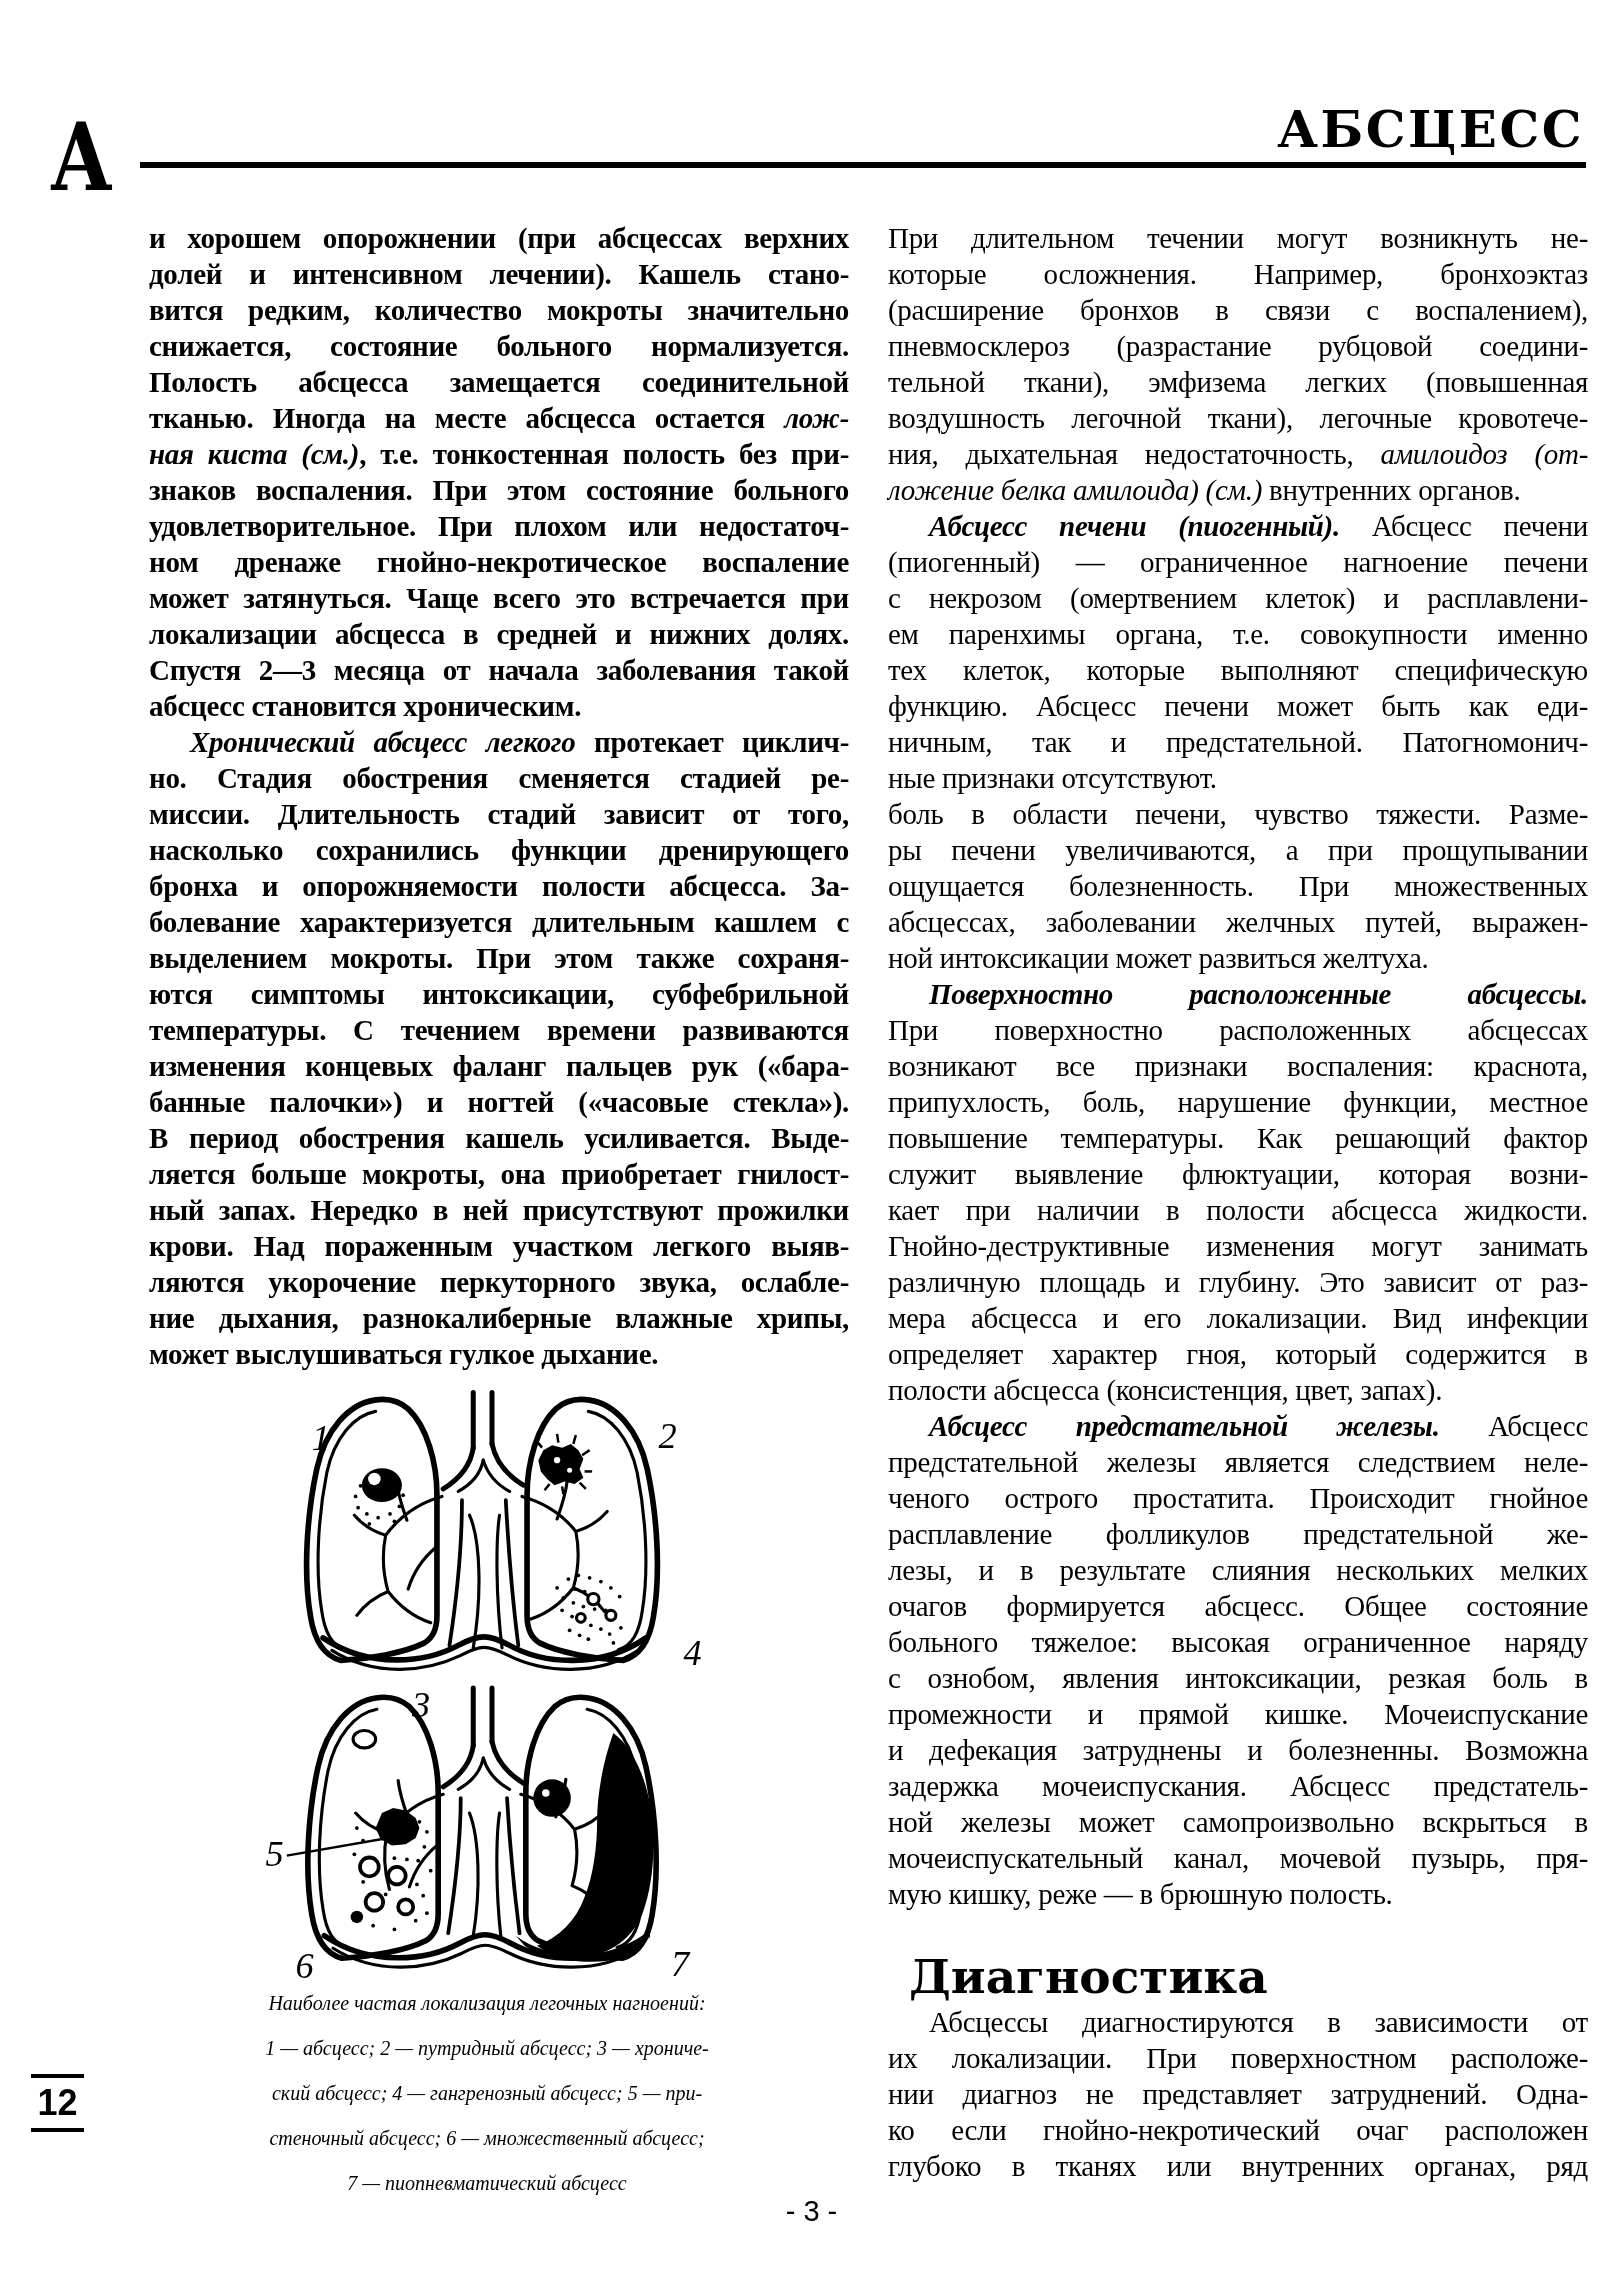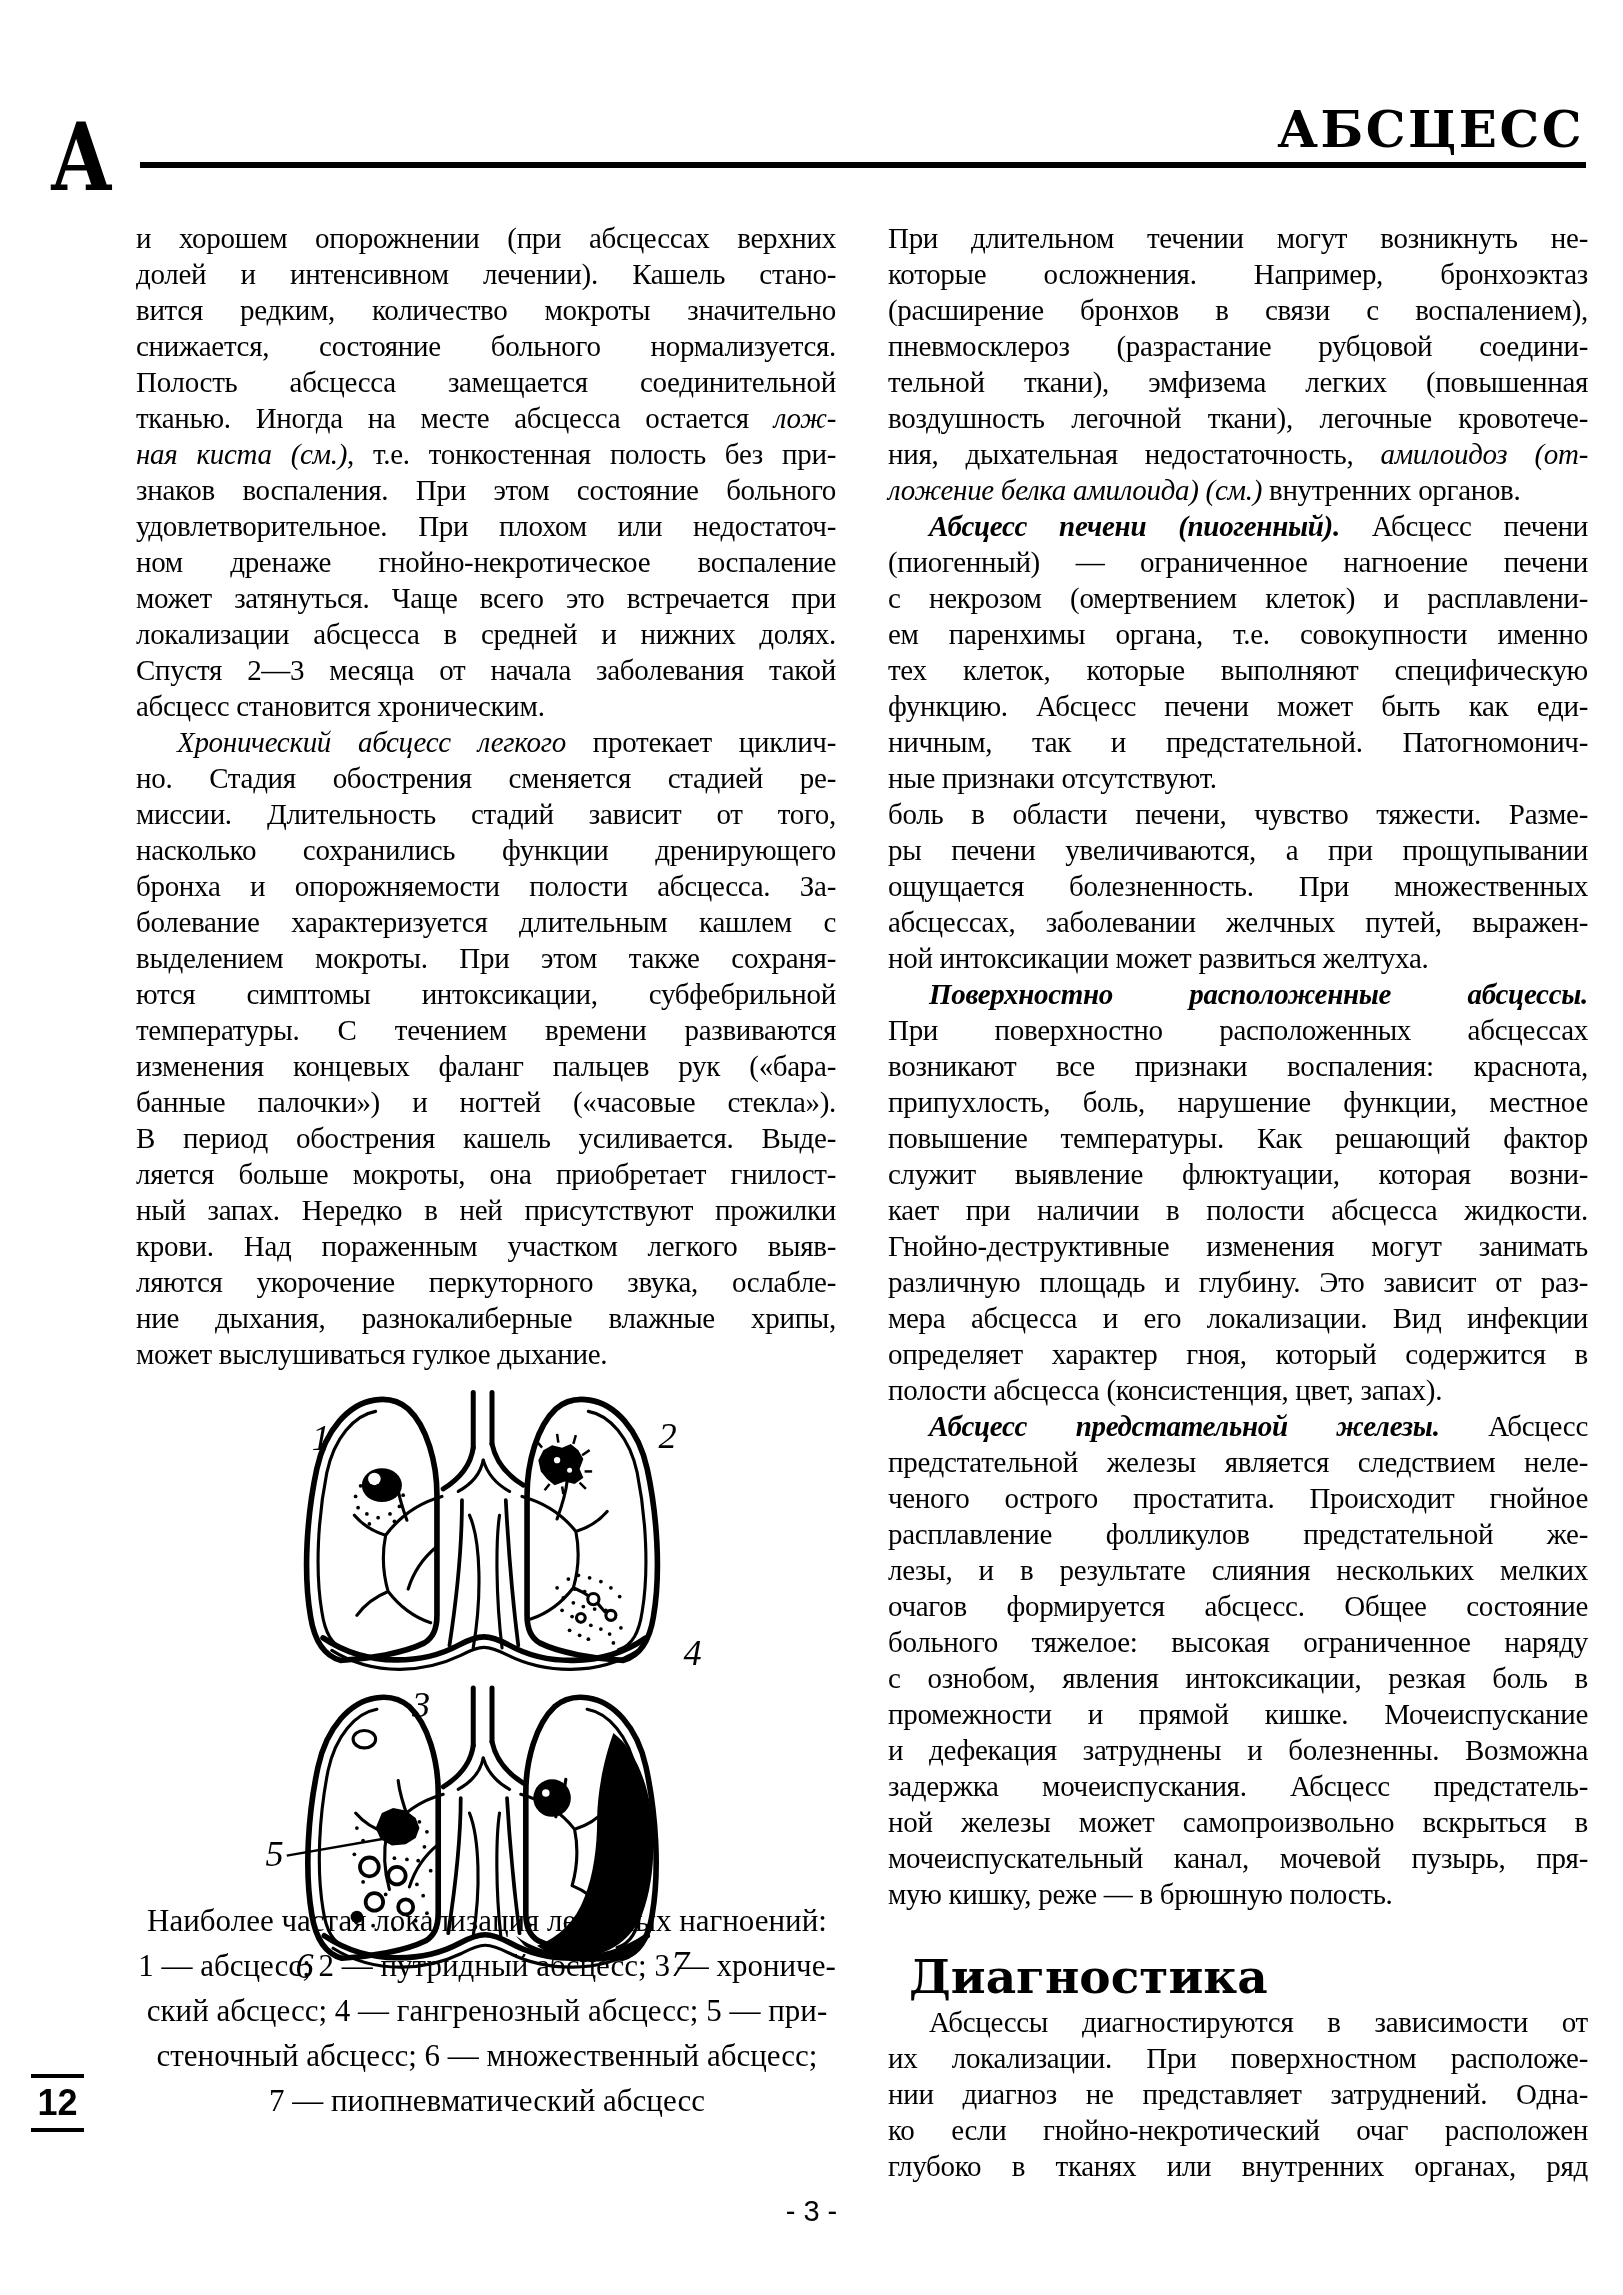--- a/index.html
+++ b/index.html
@@ -15,38 +15,38 @@
     font-family:"DejaVu Serif",serif;transform:scaleX(.82);transform-origin:left top;
   }
   #header-word{
     top:105px;right:39px;font-size:50px;font-weight:bold;letter-spacing:2.5px;
     font-family:"DejaVu Serif",serif;line-height:1;
   }
   #header-rule{left:140px;top:162px;width:1446px;height:5.6px;background:#000;}
 
   
   .col{width:700px;font-size:29px;line-height:36px;letter-spacing:-0.3px;}
-  #col-left{left:136px;top:220px;}
+  #col-left{left:149px;top:220px;font-weight:bold;}
   #col-right{left:888px;top:220px;}
   #col-right-after{left:888px;top:2004px;}
   .tl{text-align:justify;text-align-last:justify;}
   .tl.pe{text-align-last:left;}
   .tl.in{text-indent:41px;}
   .i{font-style:italic;}
   .b{font-weight:bold;font-style:italic;}
 
   #diag-heading{
     left:909px;top:1953px;font-size:47px;font-weight:bold;line-height:1;
     font-family:"DejaVu Serif",serif;
   }
 
   
   #lung-figure{left:263px;top:1390px;}
   #fig-caption{
-    left:137px;top:1898px;width:700px;font-size:31px;line-height:45px;
+    left:137px;top:1981px;width:700px;font-style:italic;font-size:20px;line-height:45px;
   }
   #fig-caption .tl{text-align:center;text-align-last:center;}
 
   
   #pagenum-block{left:31px;top:2074px;width:53px;text-align:center;}
   .pn-rule{height:3.8px;background:#000;}
   #pagenum{
     font-family:"Liberation Sans",sans-serif;font-weight:bold;font-size:36px;line-height:50px;
   }
 

